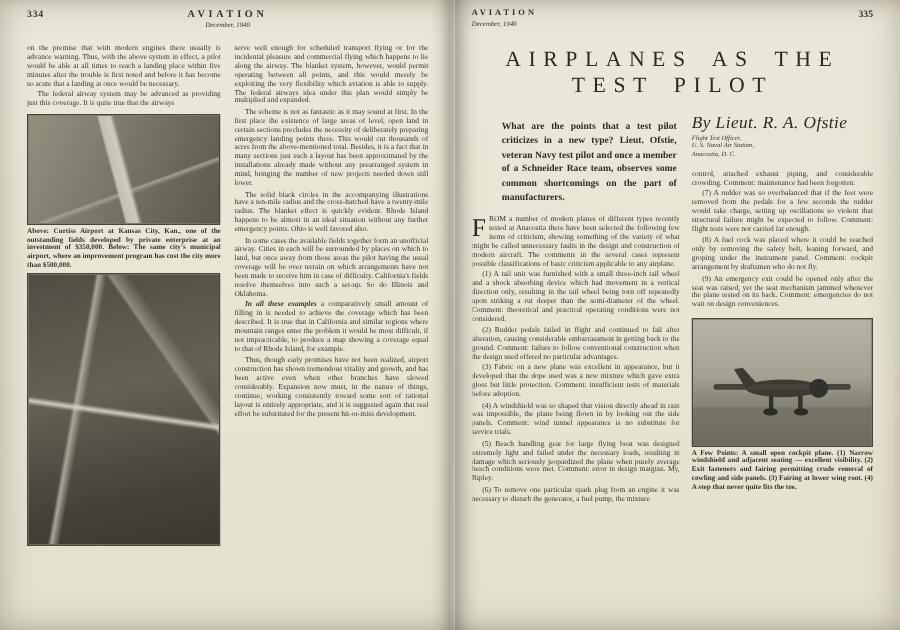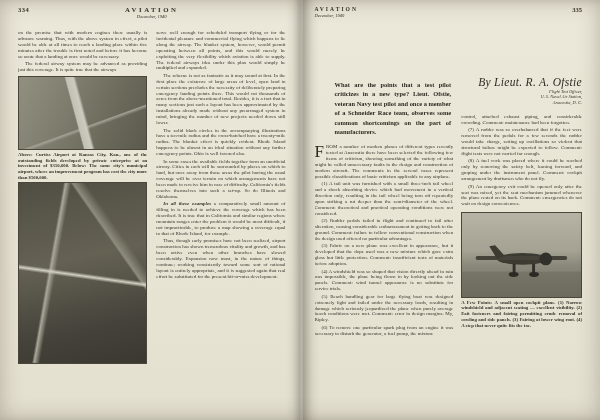--- a/index.html
+++ b/index.html
@@ -62,21 +62,21 @@
   
   .rp-titleblock{text-align:center;height:54px;padding-top:8px;box-sizing:border-box;}
   .rp-title{font-size:14.5px;line-height:17px;letter-spacing:5px;word-spacing:5px;color:#2d2920;}
   .rp-cols{display:flex;gap:8px;height:332px;overflow:hidden;}
   .rp-colA{width:140px;overflow:hidden;}
   .rp-colB{width:122px;overflow:hidden;display:flex;flex-direction:column;}
   .intro{
     font-size:6.4px;line-height:9.4px;font-weight:bold;text-align:justify;
     padding:2px 2px 8px 20px;color:#2f2a21;
   }
-  .byline-block{text-align:right;margin:2px 0 9px 0;}
+  .byline-block{text-align:left;margin:2px 0 9px 0;}
   .byline{font-size:11.5px;font-style:italic;letter-spacing:.3px;color:#2f2a21;}
   .byline-sub{font-size:4.4px;font-style:italic;line-height:5.4px;margin-top:3px;}
   .dropcap{
     float:left;font-size:17px;line-height:13.5px;padding:1px 2px 0 0;
     font-weight:normal;color:#2d2920;
   }
   .photo-plane{height:86px;margin:3px 0 2px 0;
     background:linear-gradient(180deg,#b7b4a5 0%,#a5a293 45%,#8b897b 62%,#6f6d60 100%);}
   .photo-plane svg{display:block;width:100%;height:100%;}
 </style>
@@ -117,20 +117,21 @@
   <div class="page right">
     <div class="rp-header">
       <span class="rp-mast">
         <span class="mast-title" style="display:block;">AVIATION</span>
         <span class="mast-date" style="display:block;">December, 1940</span>
       </span>
       <span class="rp-pagenum">335</span>
     </div>
 
     <div class="rp-titleblock">
+      <div class="rp-title">AIRPLANES AS THE TEST PILOT</div>
     </div>
 
     <div class="rp-cols t">
       <div class="rp-colA">
         <div class="intro">What are the points that a test pilot criticizes in a new type? Lieut. Ofstie, veteran Navy test pilot and once a member of a Schneider Race team, observes some common shortcomings on the part of manufacturers.</div>
         <p class="noindent"><span class="dropcap">F</span><span>ROM a number of modern planes of different types recently tested at Anacostia there have been selected the following few items of criticism, showing something of the variety of what might be called unnecessary faults in the design and construction of modern aircraft. The comments in the several cases represent possible classifications of basic criticism applicable to any airplane.</span></p>
         <p>(1) A tail unit was furnished with a small three-inch tail wheel and a shock absorbing device which had movement in a vertical direction only, resulting in the tail wheel being torn off repeatedly upon striking a rut deeper than the semi-diameter of the wheel. Comment: theoretical and practical operating conditions were not considered.</p>
         <p>(2) Rudder pedals failed in flight and continued to fail after alteration, causing considerable embarrassment in getting back to the ground. Comment: failure to follow conventional construction when the design used offered no particular advantages.</p>
         <p>(3) Fabric on a new plane was excellent in appearance, but it developed that the dope used was a new mixture which gave extra gloss but little protection. Comment: insufficient tests of materials before adoption.</p>
         <p>(4) A windshield was so shaped that vision directly ahead in rain was impossible, the plane being flown in by looking out the side panels. Comment: wind tunnel appearance is no substitute for service trials.</p>

